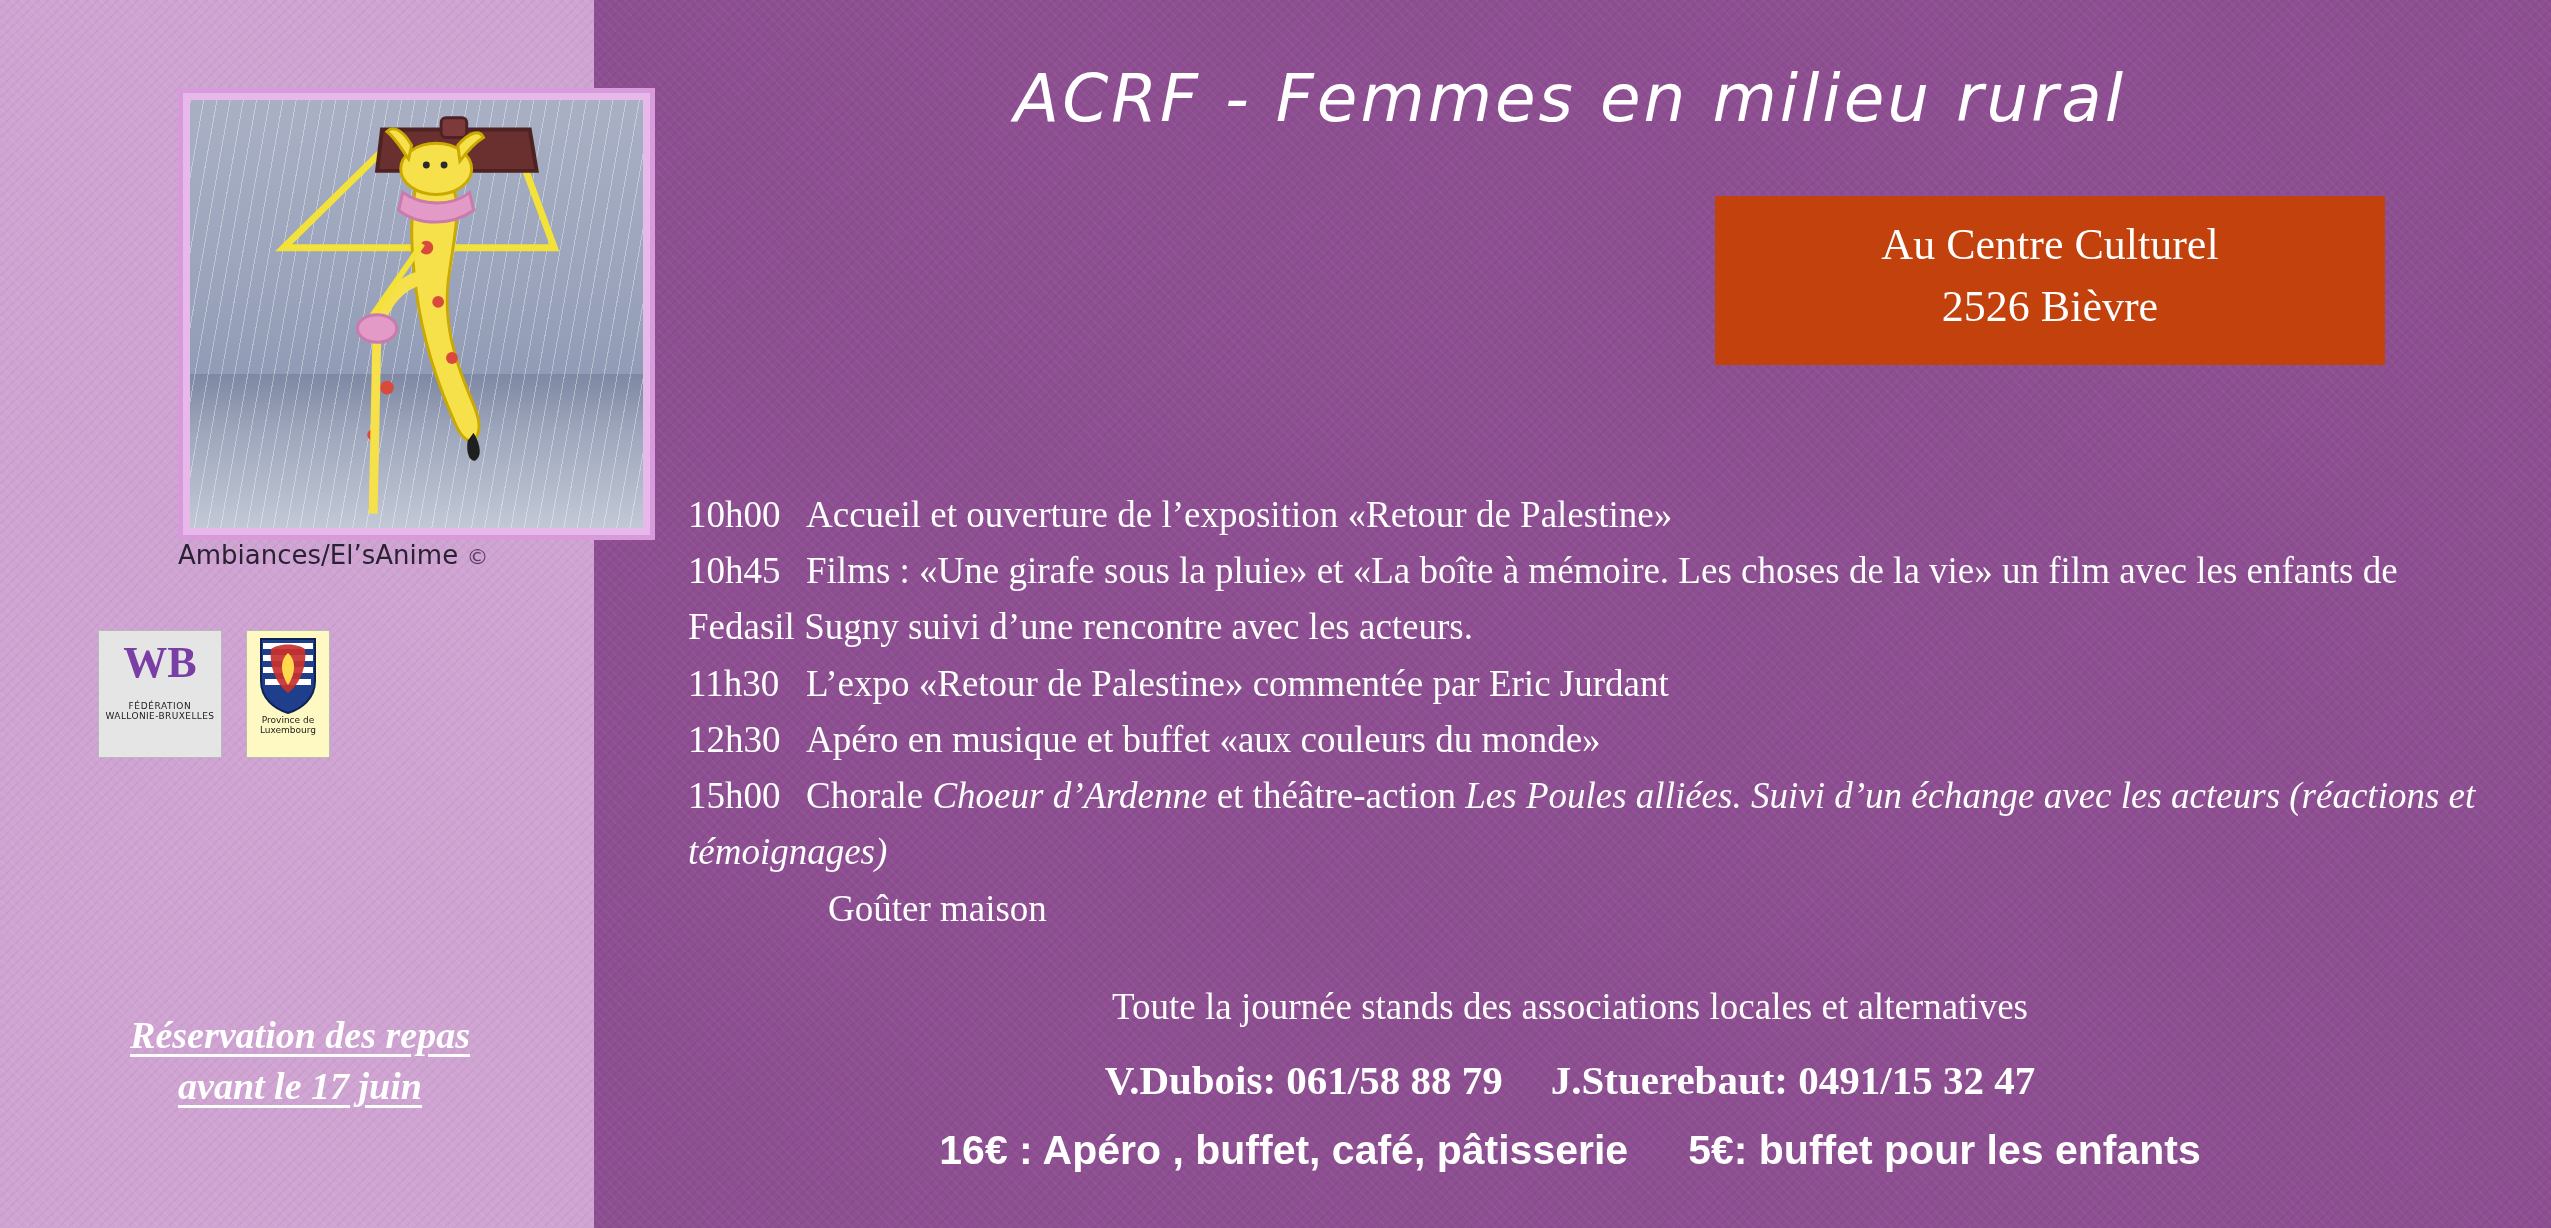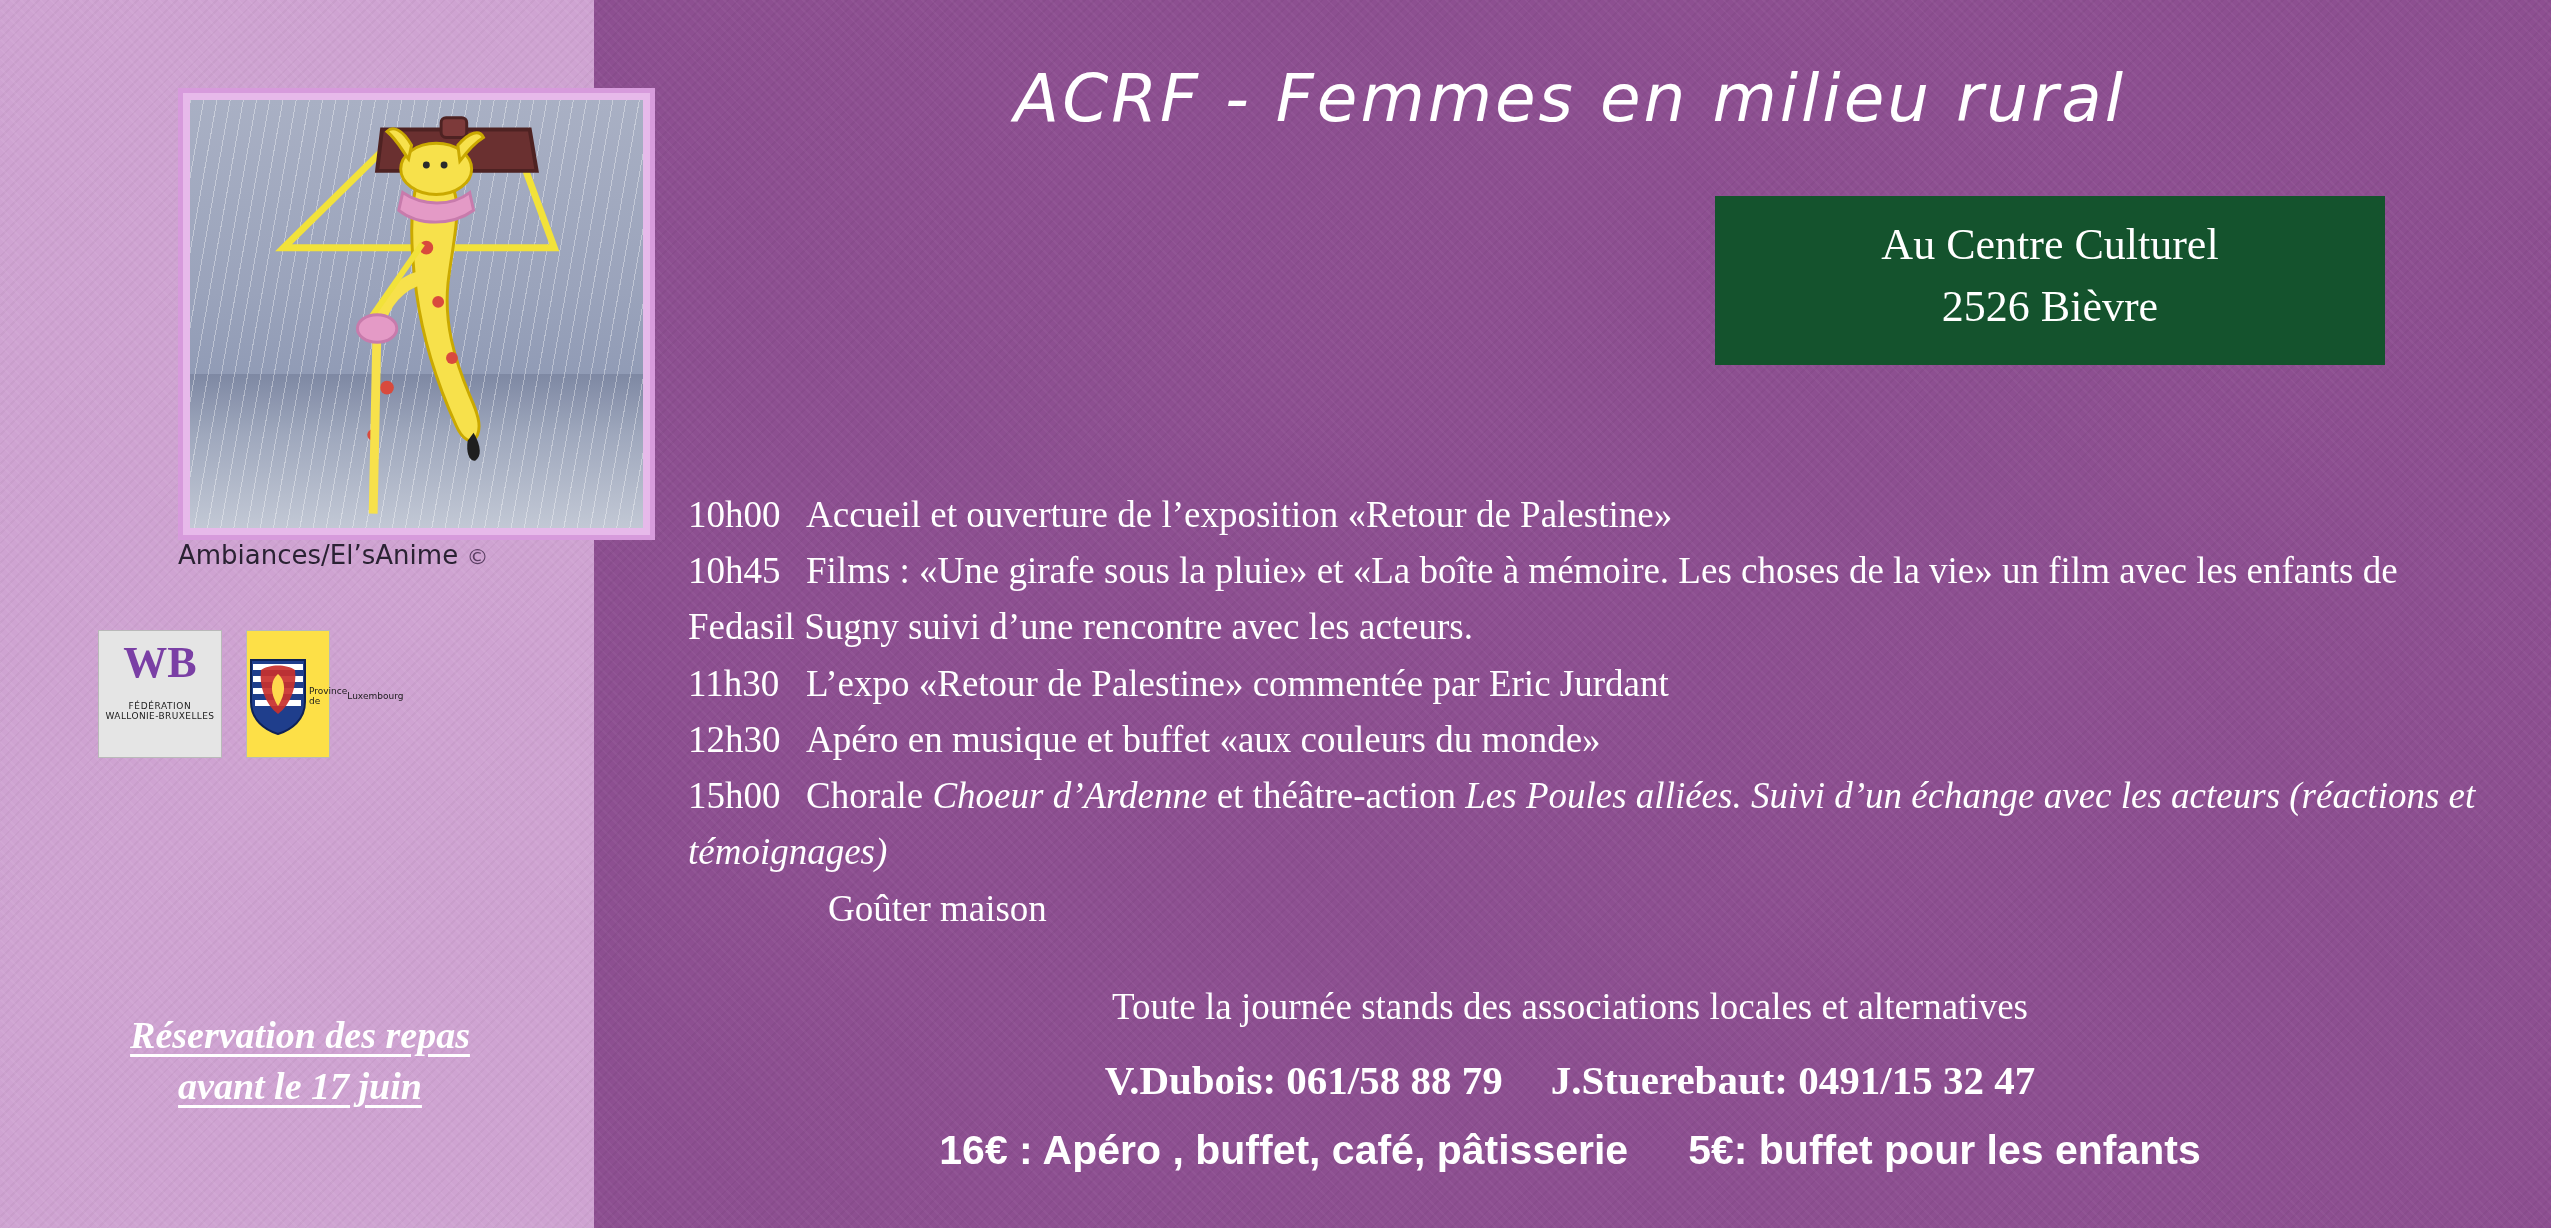--- a/index.html
+++ b/index.html
@@ -130,25 +130,25 @@
   }
   .logo-fwb .t2 {
     font-family: "DejaVu Sans", sans-serif;
     font-size: 9px;
     letter-spacing: .4px;
     color: #1b1b1b;
   }
   .logo-prov {
     width: 84px;
     height: 128px;
-    background: #fde047;
+    background: #fef9c3;
     border: 1px solid #b9b9b9;
     box-sizing: border-box;
     display: flex;
-    flex-direction: row;
+    flex-direction: column;
     align-items: center;
     padding-top: 4px;
   }
   .shield-wrap { width: 62px; height: 80px; }
   .logo-prov .p1, .logo-prov .p2 {
     font-family: "DejaVu Sans", sans-serif;
     font-size: 9px;
     color: #1b1b1b;
     line-height: 1.15;
   }
@@ -187,21 +187,21 @@
     letter-spacing: 3px;
     z-index: 5;
   }
 
   .venue {
     position: absolute;
     left: 1715px;
     top: 196px;
     width: 650px;
     padding: 18px 10px 26px;
-    background: #14532d;
+    background: #c2410c;
     text-align: center;
     color: #ffffff;
     font-family: "Liberation Serif", serif;
     font-size: 44px;
     line-height: 1.42;
     z-index: 5;
   }
 
   .program {
     position: absolute;

